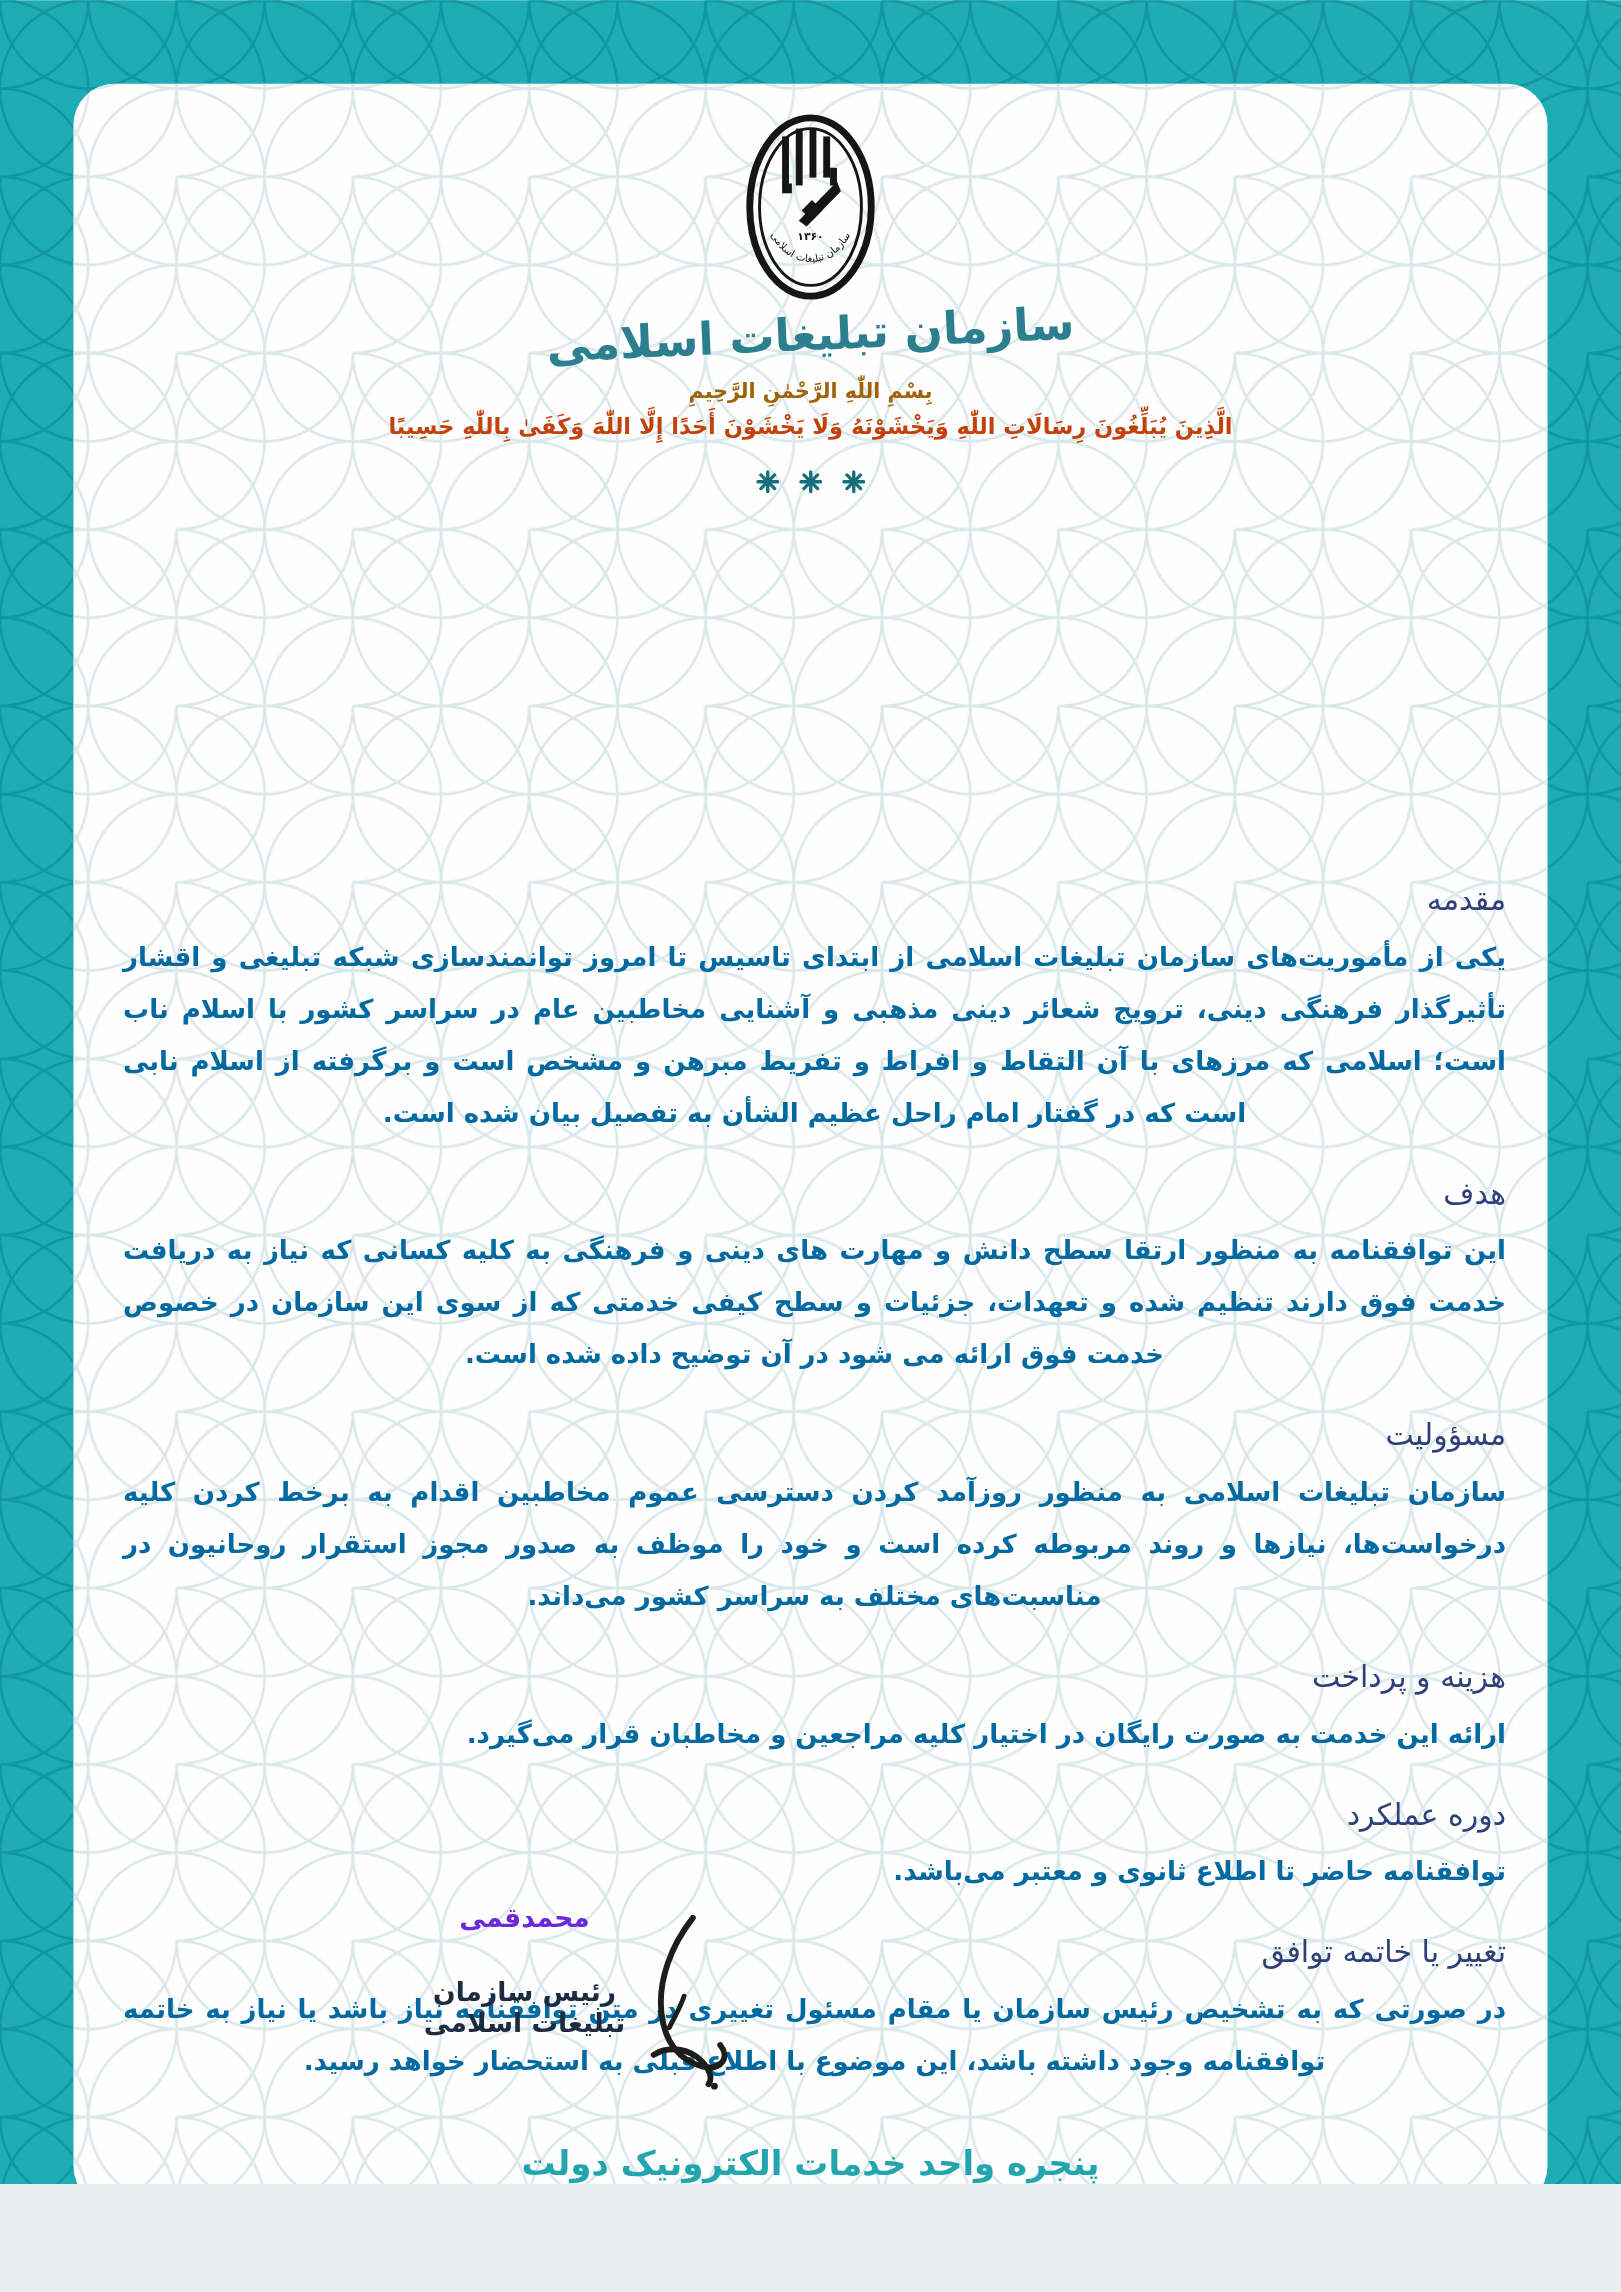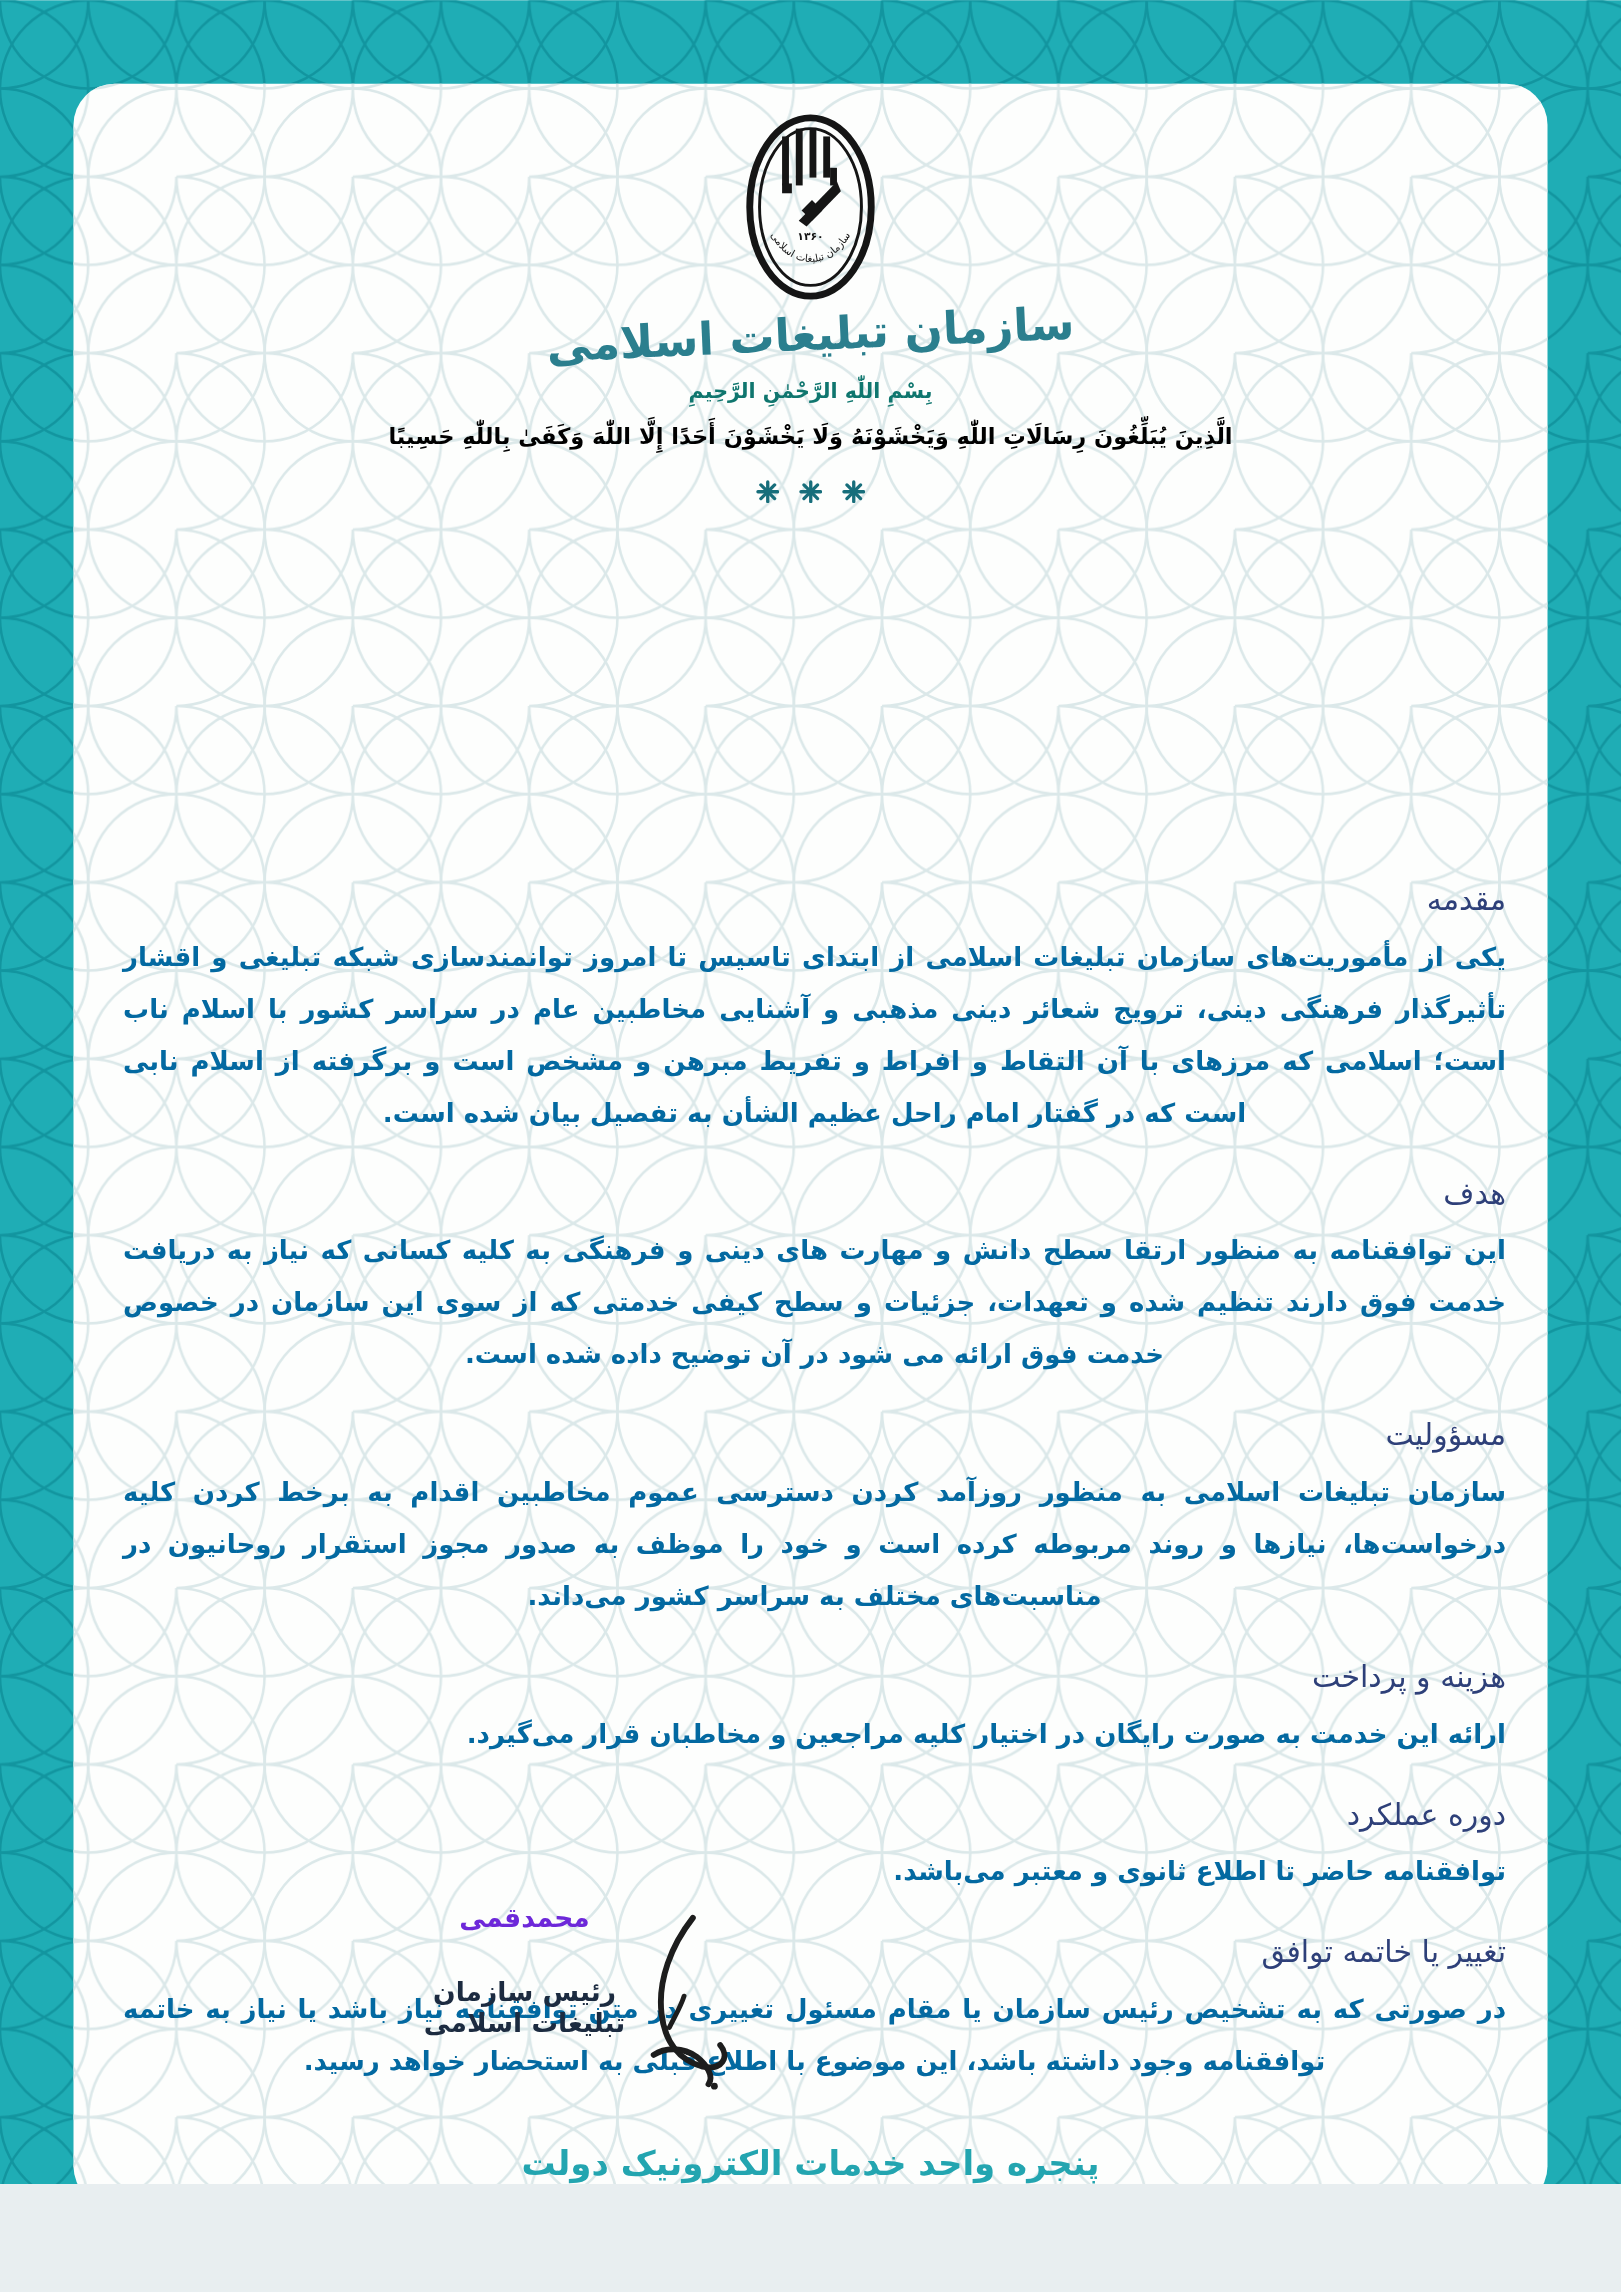--- a/index.html
+++ b/index.html
@@ -18,22 +18,22 @@
   }
   
   .header-cluster{position:absolute;top:0;left:0;right:0;text-align:center;}
   .logo-svg{display:block;margin:25.5px auto 0;}
   .org-calligraphy{
     margin-top:3.9px;
     font-size:45px;font-weight:bold;color:#2b7f8e;
     transform:rotate(-2.5deg);
     letter-spacing:1px;
   }
-  .bismillah{margin-top:17.6px;font-size:20.6px;font-weight:bold;color:#0f766e;}
-  .verse{margin-top:20px;font-size:22.5px;font-weight:bold;color:#000000;}
+  .bismillah{margin-top:17.6px;font-size:20.6px;font-weight:bold;color:#a16207;}
+  .verse{margin-top:10px;font-size:22.5px;font-weight:bold;color:#c2410c;}
   .asterisks{margin-top:31px;display:flex;justify-content:center;gap:19.6px;}
   
   .doc-title{
     position:absolute;top:659px;left:0;right:0;margin:0;
     text-align:center;
     font-size:40px;font-weight:bold;color:#8e1d15;
   }
   
   .sections{position:absolute;top:799px;left:49px;right:41px;}
   .section h2{

